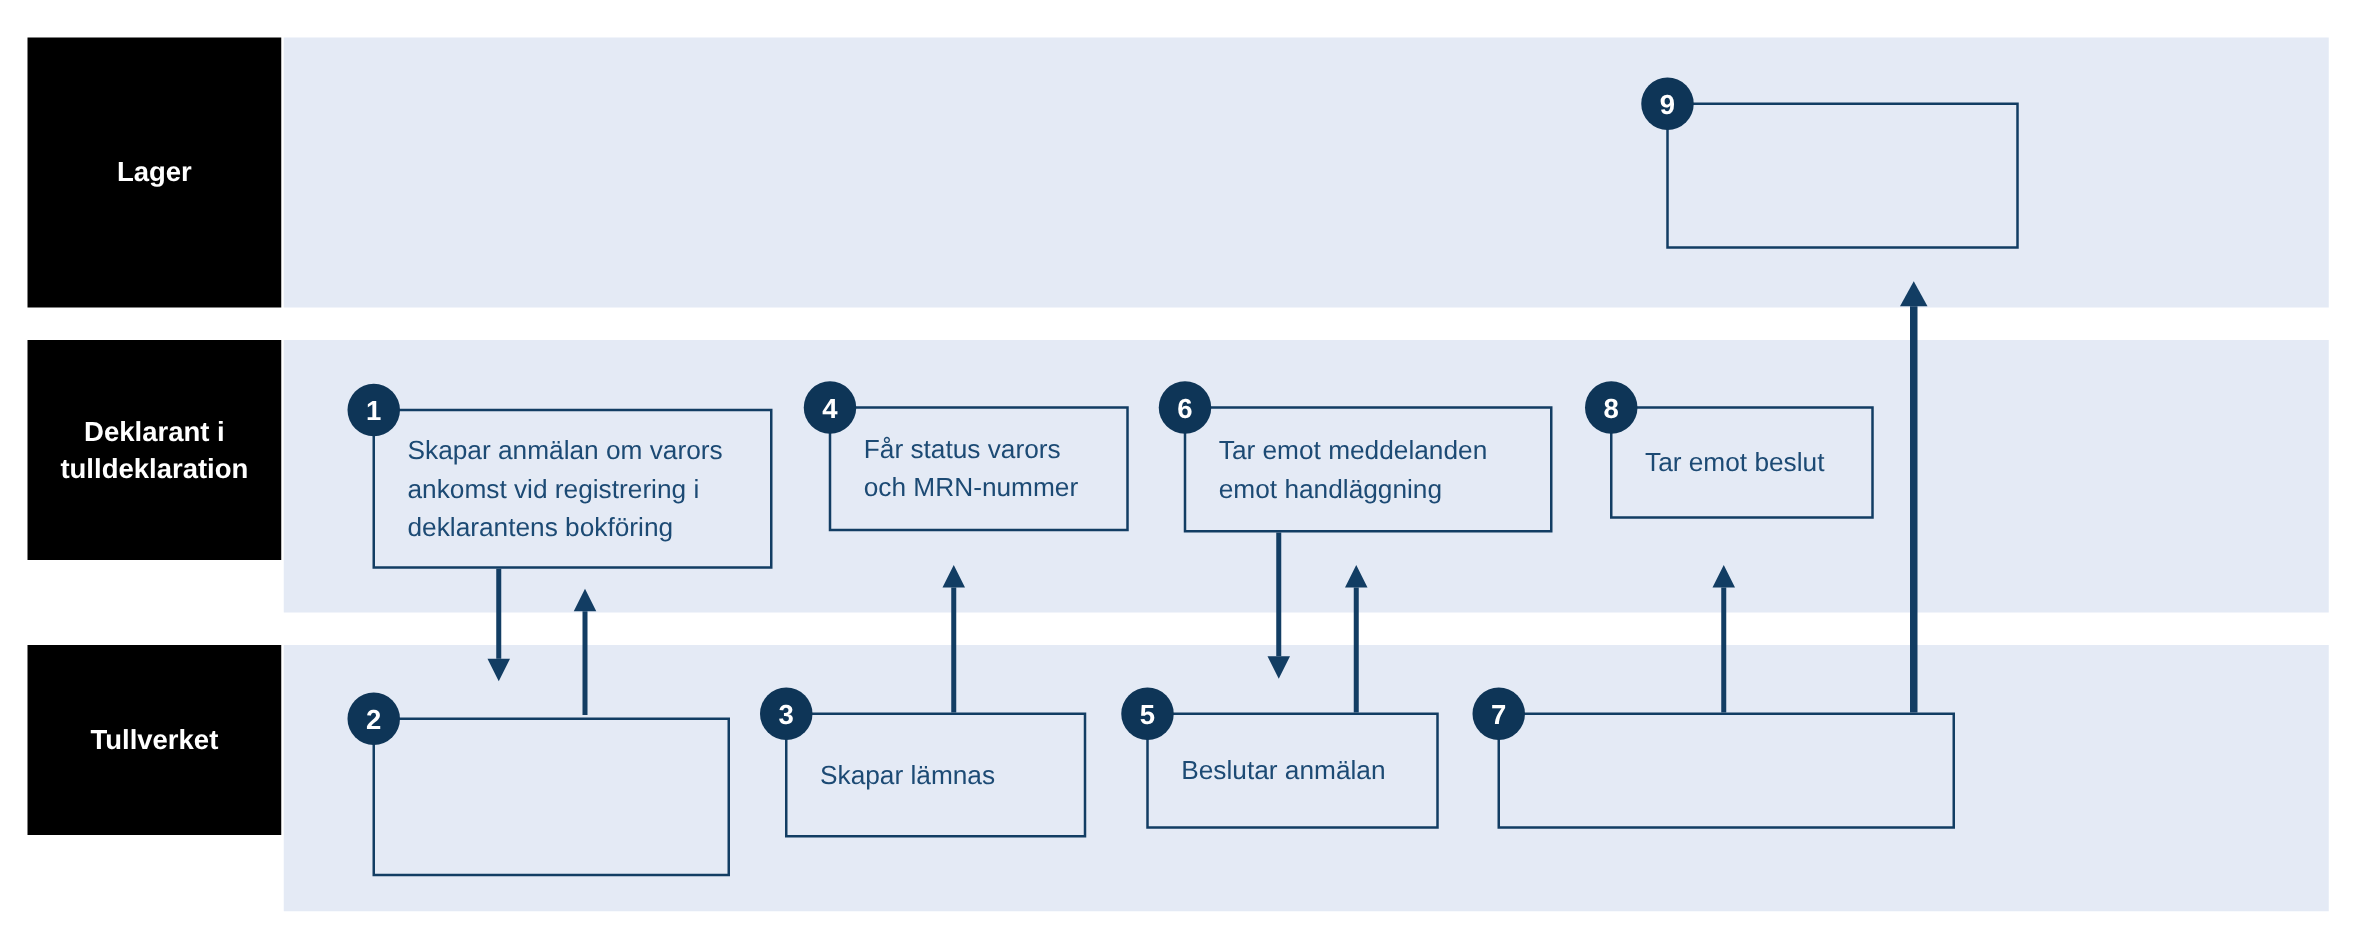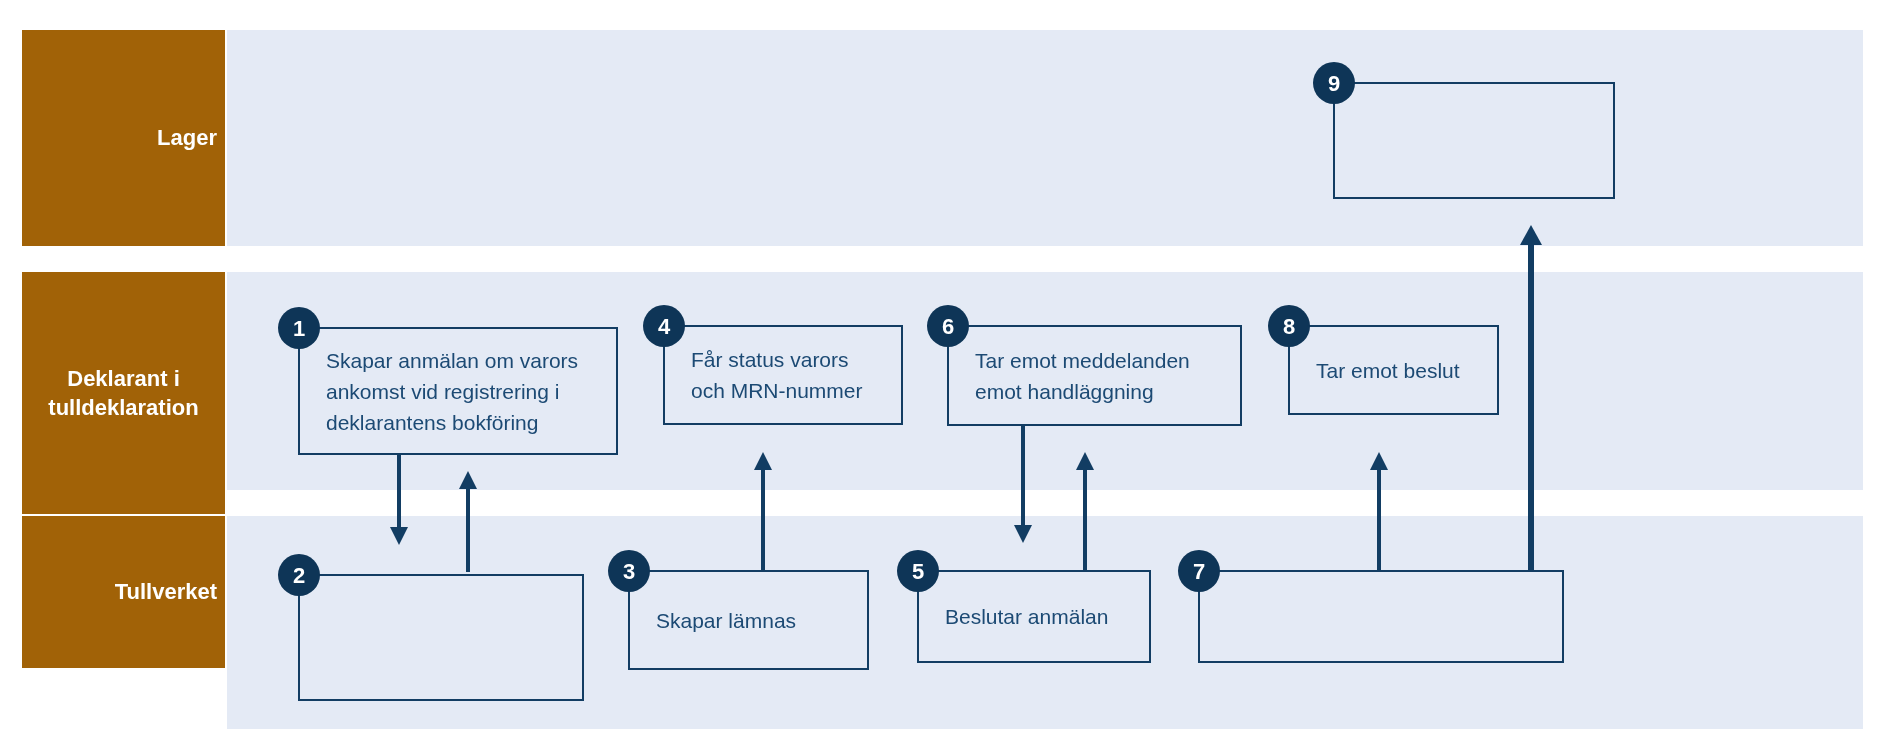--- a/index.html
+++ b/index.html
@@ -14,28 +14,28 @@
   .lane-band {
     position: absolute;
     left: 227px;
     width: 1636px;
     background: #e4eaf5;
   }
   .lane-label {
     position: absolute;
     left: 22px;
     width: 203px;
-    background: #a16207;
+    background: #000000;
     color: #ffffff;
     font-weight: bold;
     font-size: 22px;
     line-height: 1.32;
     display: flex;
     align-items: center;
-    justify-content: flex-end;
+    justify-content: center;
     text-align: center;
     box-sizing: border-box;
     padding: 12px 8px;
   }
   .step-box {
     position: absolute;
     box-sizing: border-box;
     border: 2px solid #123d63;
     background: transparent;
     display: flex;
@@ -91,21 +91,21 @@
 
 <div id="stage">
 
   <div class="lane-band" style="top:30px;  height:216px;"></div>
   <div class="lane-band" style="top:272px; height:218px;"></div>
   <div class="lane-band" style="top:516px; height:213px;"></div>
 
   <div class="lane-label" style="top:30px;  height:216px;">
     <span>Lager</span>
   </div>
-  <div class="lane-label" style="top:272px; height:242px;">
+  <div class="lane-label" style="top:272px; height:176px;">
     <span>Deklarant i tulldeklaration</span>
   </div>
   <div class="lane-label" style="top:516px; height:152px;">
     <span>Tullverket</span>
   </div>
 
   <div class="shaft" style="left:397px; top:455px; height:72px;"></div>
   <div class="head-down" style="left:390px; top:527px;"></div>
 
   <div class="head-up" style="left:459px; top:471px;"></div>

